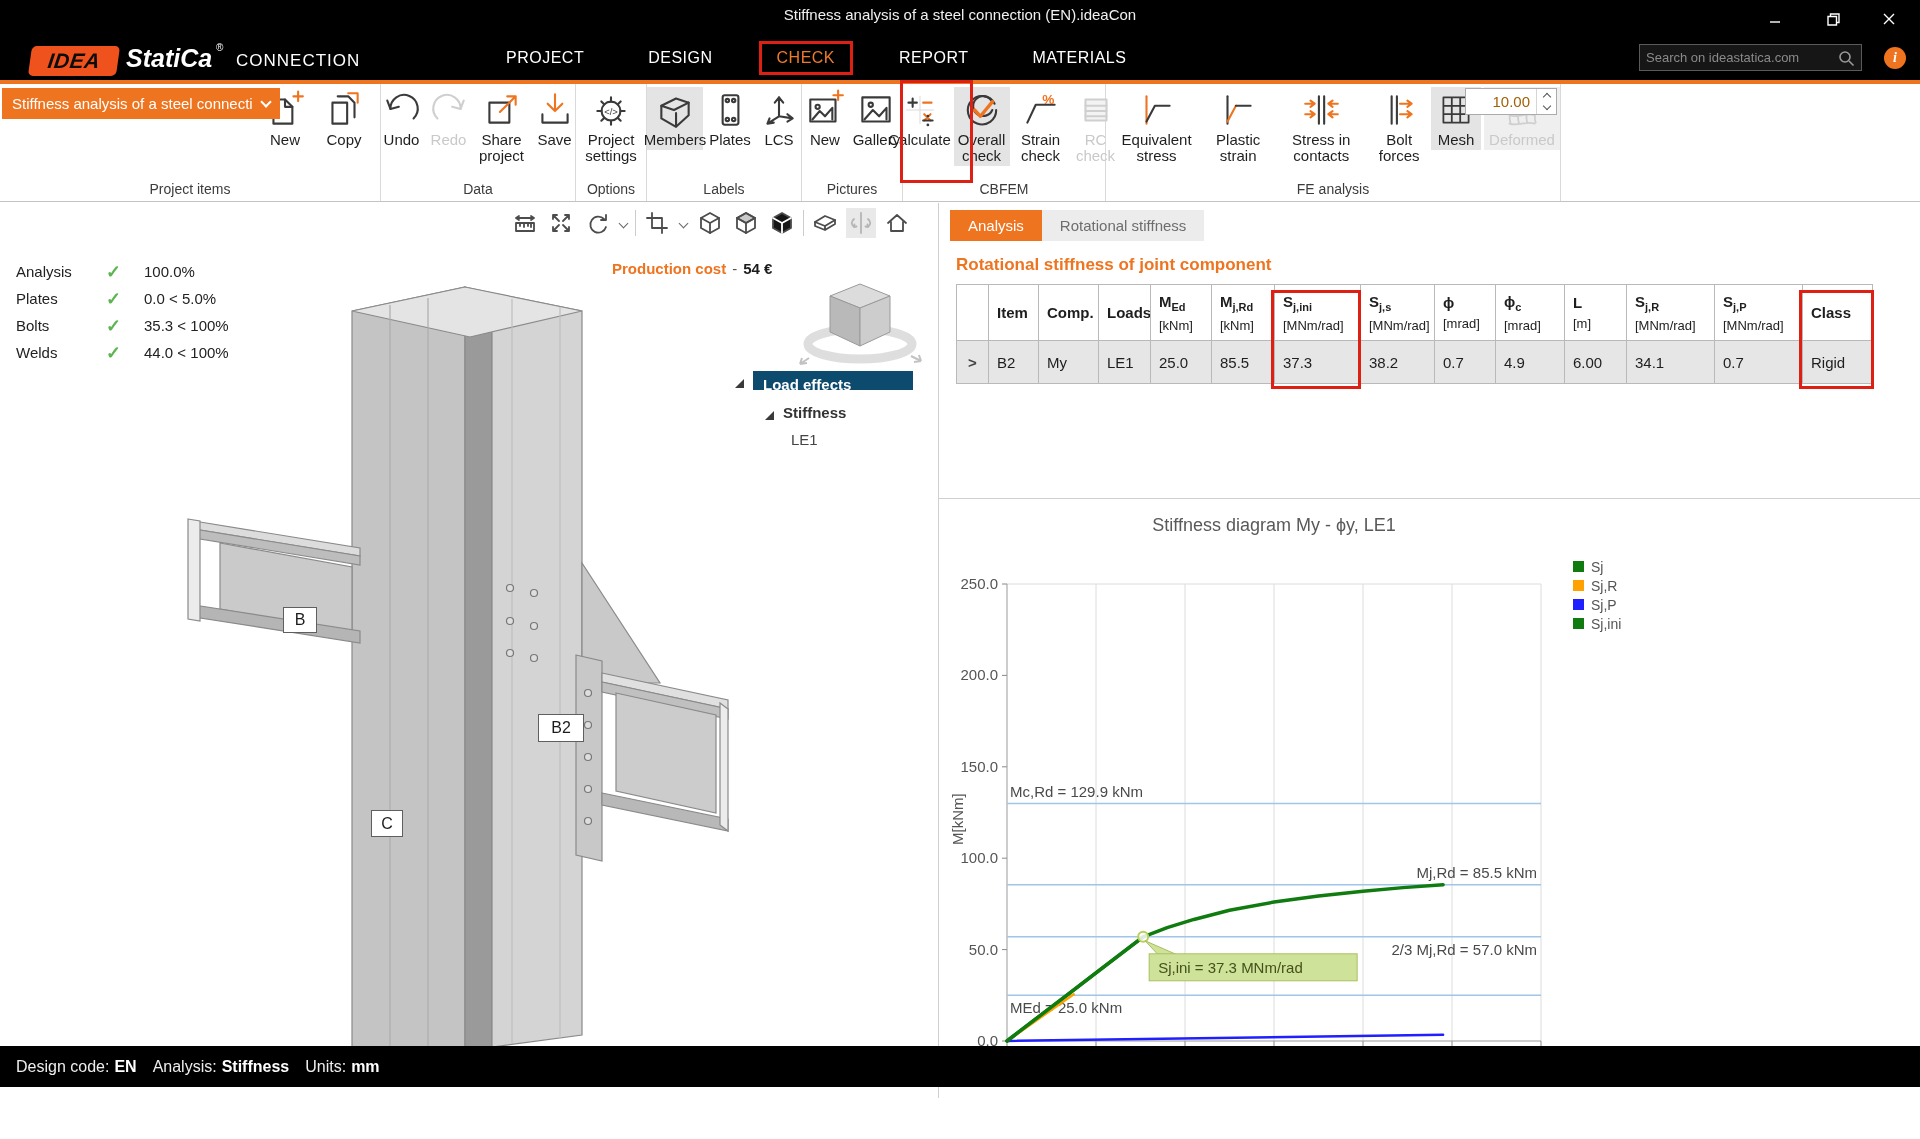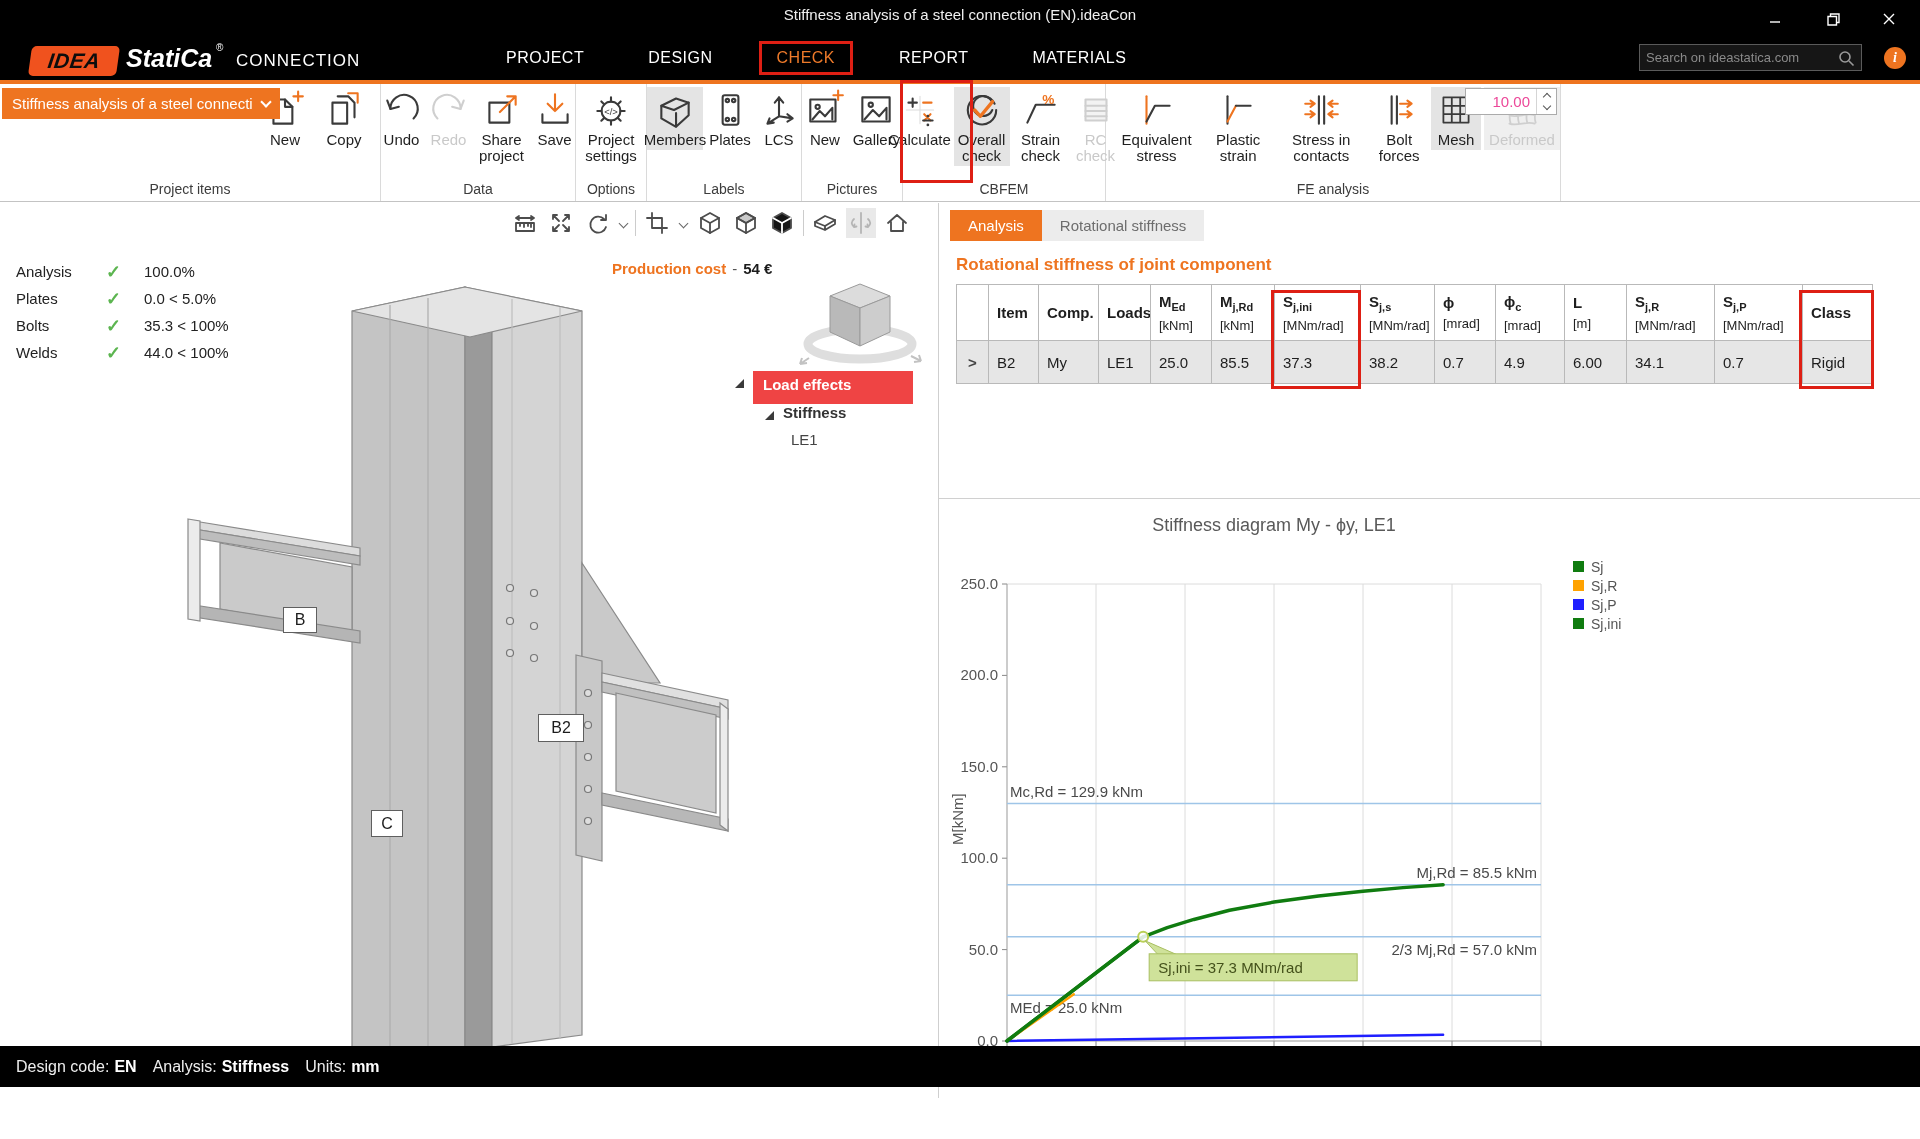--- a/index.html
+++ b/index.html
@@ -40,21 +40,21 @@
   .btn.dis{color:#c9c9c9;cursor:default}
   .ic{stroke:#3a3a3a;stroke-width:2;fill:none;stroke-linecap:round;stroke-linejoin:round}
   .ic .or{stroke:#ee7420}
   .ic .gr{stroke:#cfcfcf}
   #proj-dd{position:absolute;left:2px;top:4px;width:278px;height:31px;background:#ee7420;color:#fff;display:flex;
     align-items:center;padding:0 10px;font-size:15px;cursor:pointer}
   #proj-dd .txt{flex:1;white-space:nowrap;overflow:hidden}
   .chev{width:8px;height:8px;border-right:2px solid #fff;border-bottom:2px solid #fff;transform:rotate(45deg);margin-top:-4px}
   #calc-frame{position:absolute;left:900px;top:-4px;width:73px;height:103px;border:3px solid #de1f14;z-index:6;pointer-events:none}
   #spinner{position:absolute;left:1465px;top:4px;width:92px;height:27px;border:1px solid #ababab;background:#fff;display:flex}
-  #spinner .val{flex:1;text-align:right;font-size:15px;padding:4px 6px 0 0;color:#ec4899}
+  #spinner .val{flex:1;text-align:right;font-size:15px;padding:4px 6px 0 0;color:#a16207}
   #spinner .arrows{width:20px;border-left:1px solid #d5d5d5;display:flex;flex-direction:column;align-items:center;justify-content:center;gap:3px}
   .sparr{width:6px;height:6px;border-right:1.6px solid #555;border-bottom:1.6px solid #555}
   .sparr.up{transform:rotate(-135deg)}
   .sparr.dn{transform:rotate(45deg)}
   
   #main{position:absolute;left:0;top:203px;width:1920px;height:895px;background:#fff}
   #vdivider{position:absolute;left:938px;top:0;width:1px;height:895px;background:#cfcfcf}
   
   #vp-toolbar{position:absolute;left:0;top:3px;width:938px;height:34px;display:flex;justify-content:flex-end;
     align-items:center;gap:6px;padding-right:26px}
@@ -68,21 +68,21 @@
   .chk-row{display:flex;height:27px;align-items:center;font-size:15px;color:#222}
   .chk-name{width:90px}
   .chk-mark{color:#5cb550;width:38px;font-size:18px;font-weight:700}
   
   #prodcost{position:absolute;left:612px;top:57px;font-size:15px}
   #prodcost .lb{color:#ee7420;font-weight:700}
   #prodcost .sep{color:#555;margin:0 6px}
   #prodcost .val{color:#1c1c1c;font-weight:700}
   
   .tree-exp{width:0;height:0;border-left:9px solid transparent;border-bottom:9px solid #3a3a3a;position:absolute}
-  #tree-root{position:absolute;left:753px;top:168px;width:160px;height:33px;background:#ef4444;color:#fff;
+  #tree-root{position:absolute;left:753px;top:168px;width:160px;height:19px;background:#0c4a6e;color:#fff;
     font-weight:700;font-size:15px;line-height:27px;padding-left:10px;cursor:pointer}
   #tree-stiff{position:absolute;left:783px;top:201px;font-weight:700;font-size:15px;color:#333;cursor:pointer}
   #tree-le1{position:absolute;left:791px;top:228px;font-size:15px;color:#444;cursor:pointer}
   
   .mlabel{position:absolute;background:#fff;border:1.5px solid #5f5f5f;color:#1c1c1c;font-size:16px;
     display:flex;align-items:center;justify-content:center}
   
   #tabs{position:absolute;left:950px;top:7px;display:flex;height:31px}
   .tab{display:flex;align-items:center;justify-content:center;font-size:15px;padding:0 18px;cursor:pointer}
   .tab.active{background:#ee7420;color:#fff}

